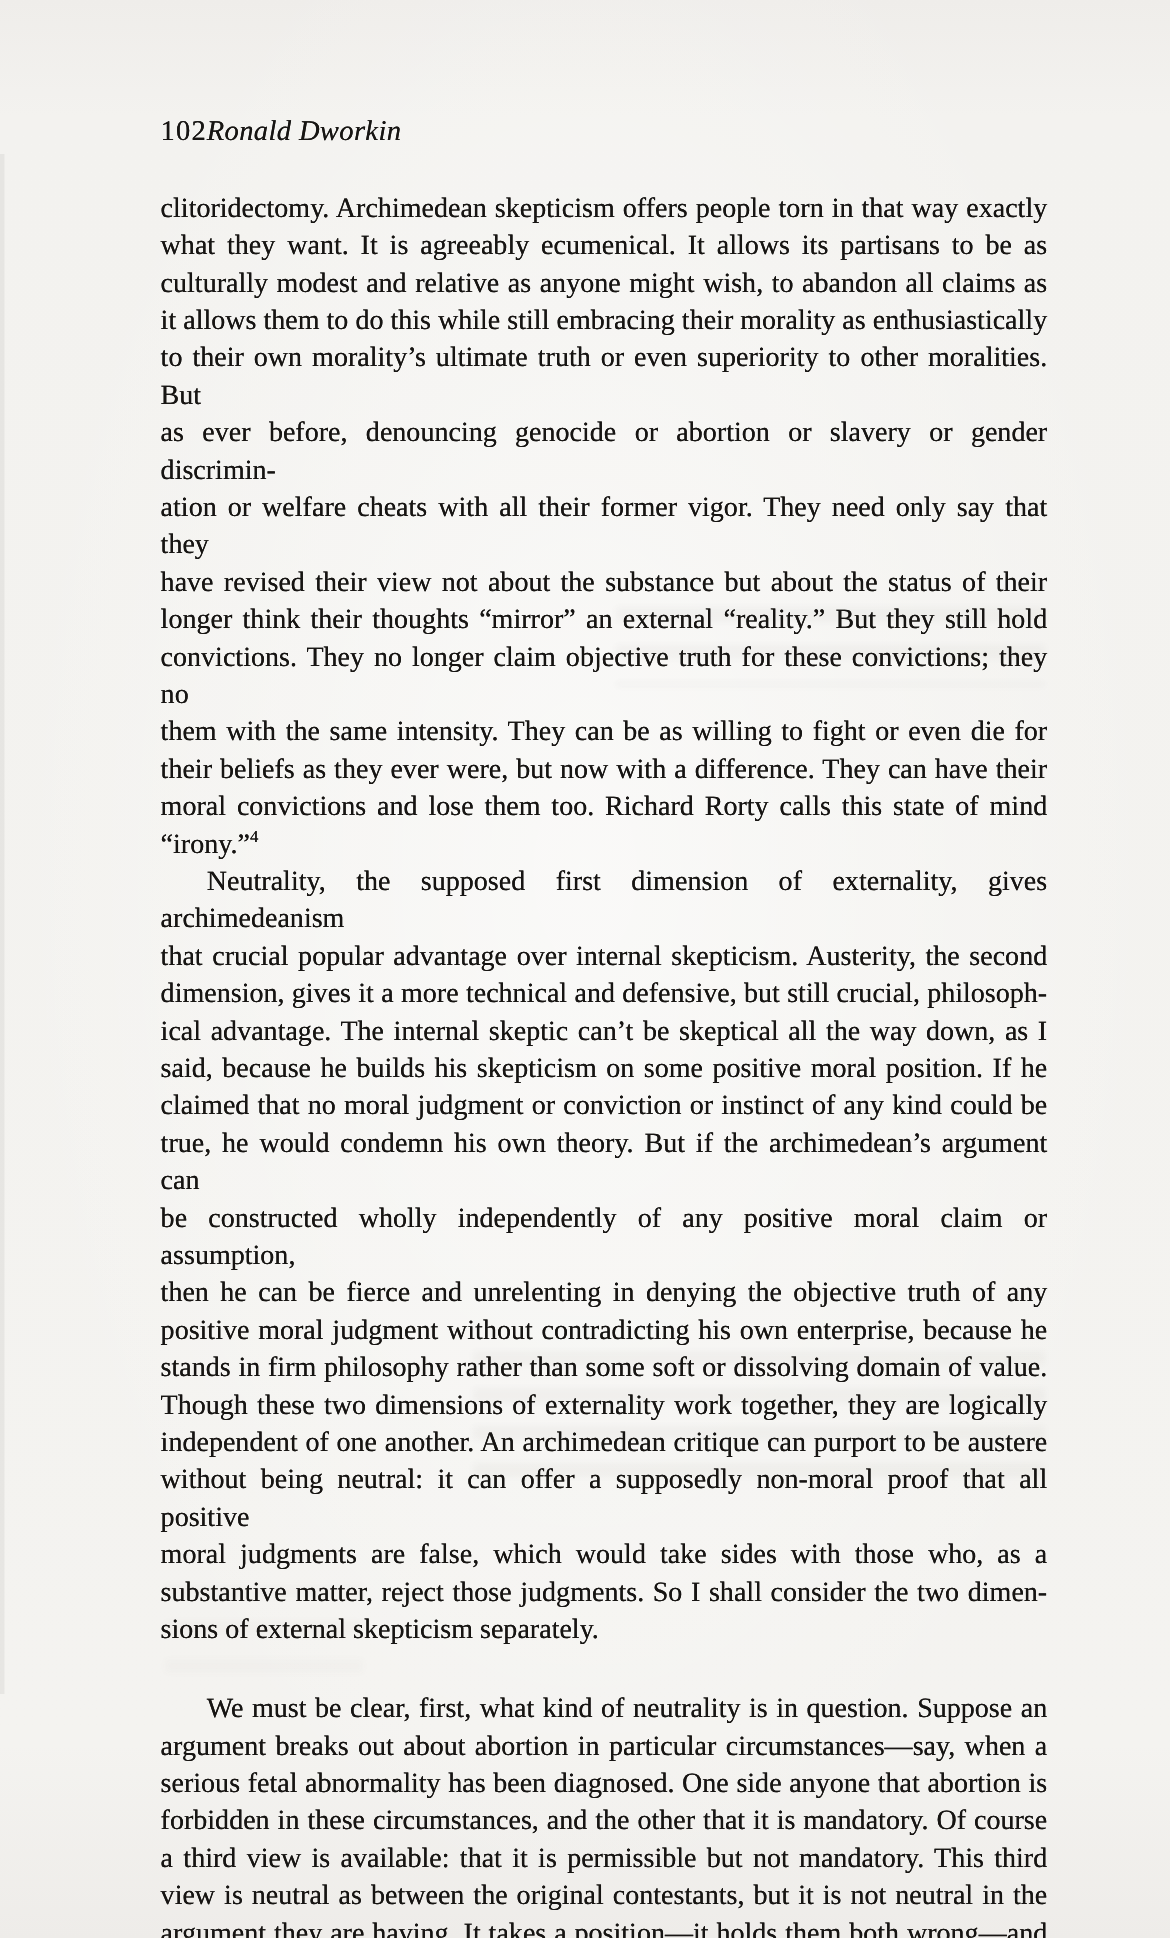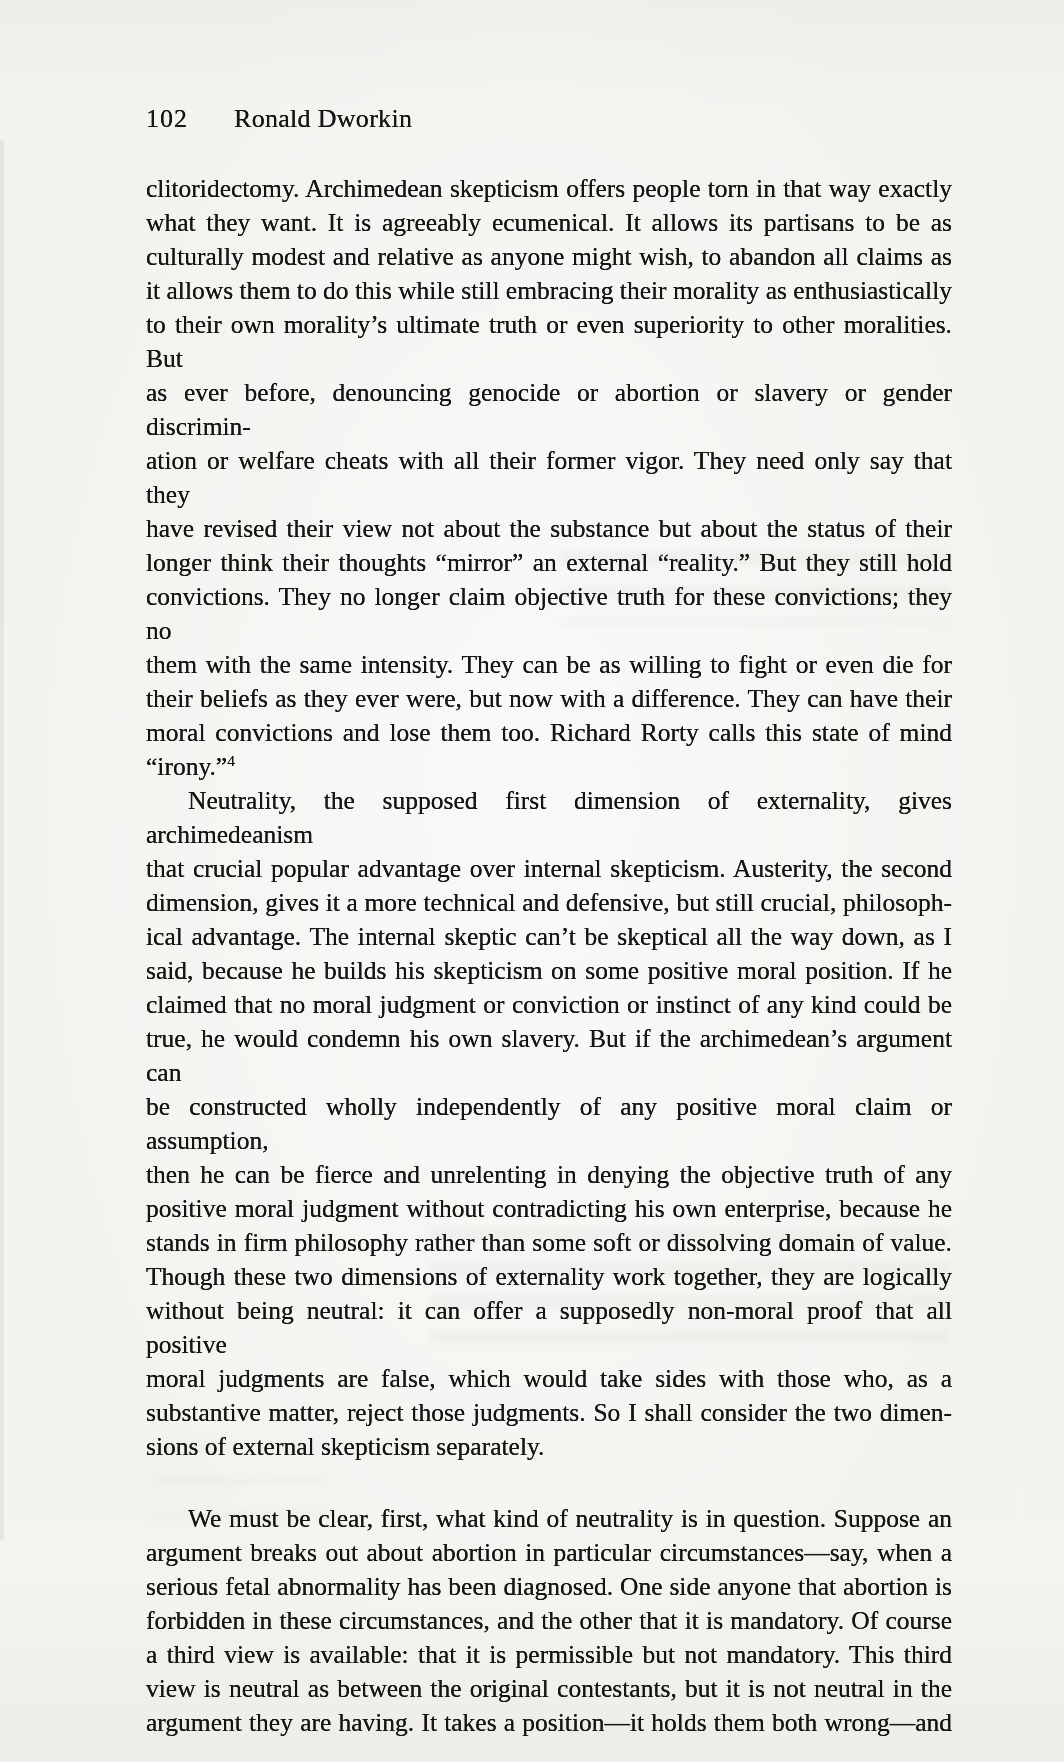--- a/index.html
+++ b/index.html
@@ -44,21 +44,21 @@
   }
   .pagehead {
     margin-top: 102px;
     font-size: 26px;
     line-height: 34px;
     display: flex;
     align-items: baseline;
     text-shadow: 0 0 0.4px currentColor;
   }
   .pagenum { letter-spacing: 1px; }
-  .runhead { margin-left: 46px; letter-spacing: 0.3px; text-align: center; }
+  .runhead { font-style: italic; letter-spacing: 0.3px; text-align: center; }
 
   .bodytext {
     margin-top: 36px;
     font-size: 25.5px;
     line-height: 34px;
     text-shadow: 0 0 0.45px currentColor;
   }
   .line {
     text-align: justify;
     text-align-last: justify;
@@ -128,26 +128,27 @@
       </div>
 
       <div class="para">
         <div class="lines indent endleft">
             <div class="line">Neutrality, the supposed first dimension of externality, gives archimedeanism</div>
             <div class="line">that crucial popular advantage over internal skepticism. Austerity, the second</div>
             <div class="line">dimension, gives it a more technical and defensive, but still crucial, philosoph-</div>
             <div class="line">ical advantage. The internal skeptic can’t be skeptical all the way down, as I</div>
             <div class="line">said, because he builds his skepticism on some positive moral position. If he</div>
             <div class="line">claimed that no moral judgment or conviction or instinct of any kind could be</div>
-            <div class="line">true, he would condemn his own slavery. But if the archimedean’s argument can</div>
+            <div class="line">true, he would condemn his own theory. But if the archimedean’s argument can</div>
             <div class="line">be constructed wholly independently of any positive moral claim or assumption,</div>
             <div class="line">then he can be fierce and unrelenting in denying the objective truth of any</div>
             <div class="line">positive moral judgment without contradicting his own enterprise, because he</div>
             <div class="line">stands in firm philosophy rather than some soft or dissolving domain of value.</div>
             <div class="line">Though these two dimensions of externality work together, they are logically</div>
+            <div class="line">independent of one another. An archimedean critique can purport to be austere</div>
             <div class="line">without being neutral: it can offer a supposedly non-moral proof that all positive</div>
             <div class="line">moral judgments are false, which would take sides with those who, as a</div>
             <div class="line">substantive matter, reject those judgments. So I shall consider the two dimen-</div>
             <div class="line">sions of external skepticism separately.</div>
           </div>
       </div>
 
       <div class="heading"></div>
       <div class="subheading"></div>
 

